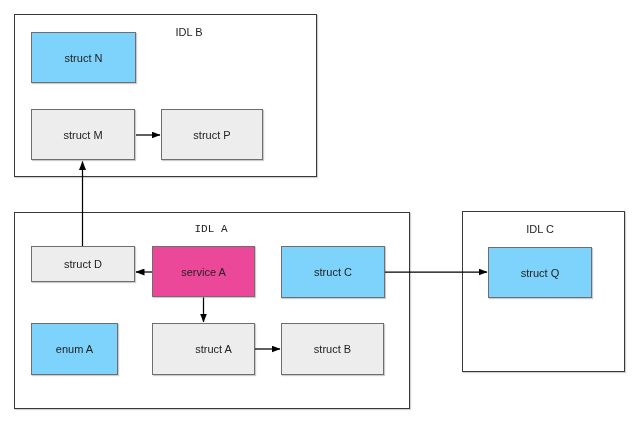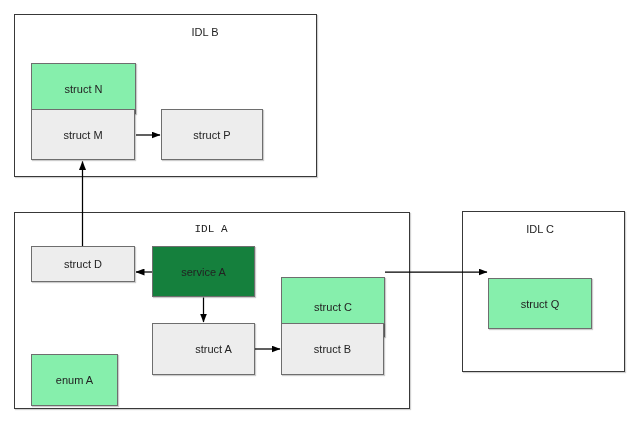--- a/index.html
+++ b/index.html
@@ -27,47 +27,47 @@
   .container-label {
     position: absolute;
     font-size: 11px;
     color: #222222;
     text-align: center;
     white-space: nowrap;
   }
   .c-idl-b { left: 14px;  top: 14px;  width: 303px; height: 163px; }
   .c-idl-a { left: 14px;  top: 212px; width: 396px; height: 197px; }
   .c-idl-c { left: 462px; top: 211px; width: 163px; height: 161px; }
-  .lbl-idl-b { left: 160px; top: 11px; width: 60px; }
+  .lbl-idl-b { left: 144px; top: 11px; width: 60px; }
   .lbl-idl-a { left: 166px; top: 10px; width: 60px; font-family: Liberation Mono, monospace; }
   .lbl-idl-c { left: 47px;  top: 11px; width: 60px; }
 
   
   .node {
     position: absolute;
     border: 1px solid #6e6e6e;
     box-sizing: border-box;
     display: flex;
     align-items: center;
     justify-content: center;
     font-size: 11px;
     color: #222222;
     box-shadow: 1px 1px 1px rgba(0,0,0,0.2);
     z-index: 2;
   }
-  .fill-white  { background: #86efac; margin-top: 31px; }
+  .fill-white  { background: #7dd3fc; }
   .fill-light  { background: #ededed; }
-  .fill-medium { background: #15803d; }
+  .fill-medium { background: #ec4899; }
 
   .n-struct-n  { left: 31px;  top: 32px;  width: 105px; height: 51px; }
   .n-struct-m  { left: 31px;  top: 109px; width: 104px; height: 51px; }
   .n-struct-p  { left: 161px; top: 109px; width: 102px; height: 51px; }
   .n-struct-d  { left: 31px;  top: 246px; width: 104px; height: 36px; }
   .n-service-a { left: 152px; top: 246px; width: 103px; height: 51px; }
-  .n-struct-c  { left: 281px; top: 246px; width: 104px; height: 60px; }
+  .n-struct-c  { left: 281px; top: 246px; width: 104px; height: 52px; }
   .n-enum-a    { left: 31px;  top: 323px; width: 87px; height: 52px; }
   .n-struct-a  { left: 152px; top: 323px; width: 103px; height: 52px; padding-left: 20px; }
   .n-struct-b  { left: 281px; top: 323px; width: 103px; height: 52px; }
   .n-struct-q  { left: 488px; top: 247px; width: 104px; height: 51px; }
 
   
   .edges {
     position: absolute;
     left: 0; top: 0;
     width: 640px; height: 428px;

